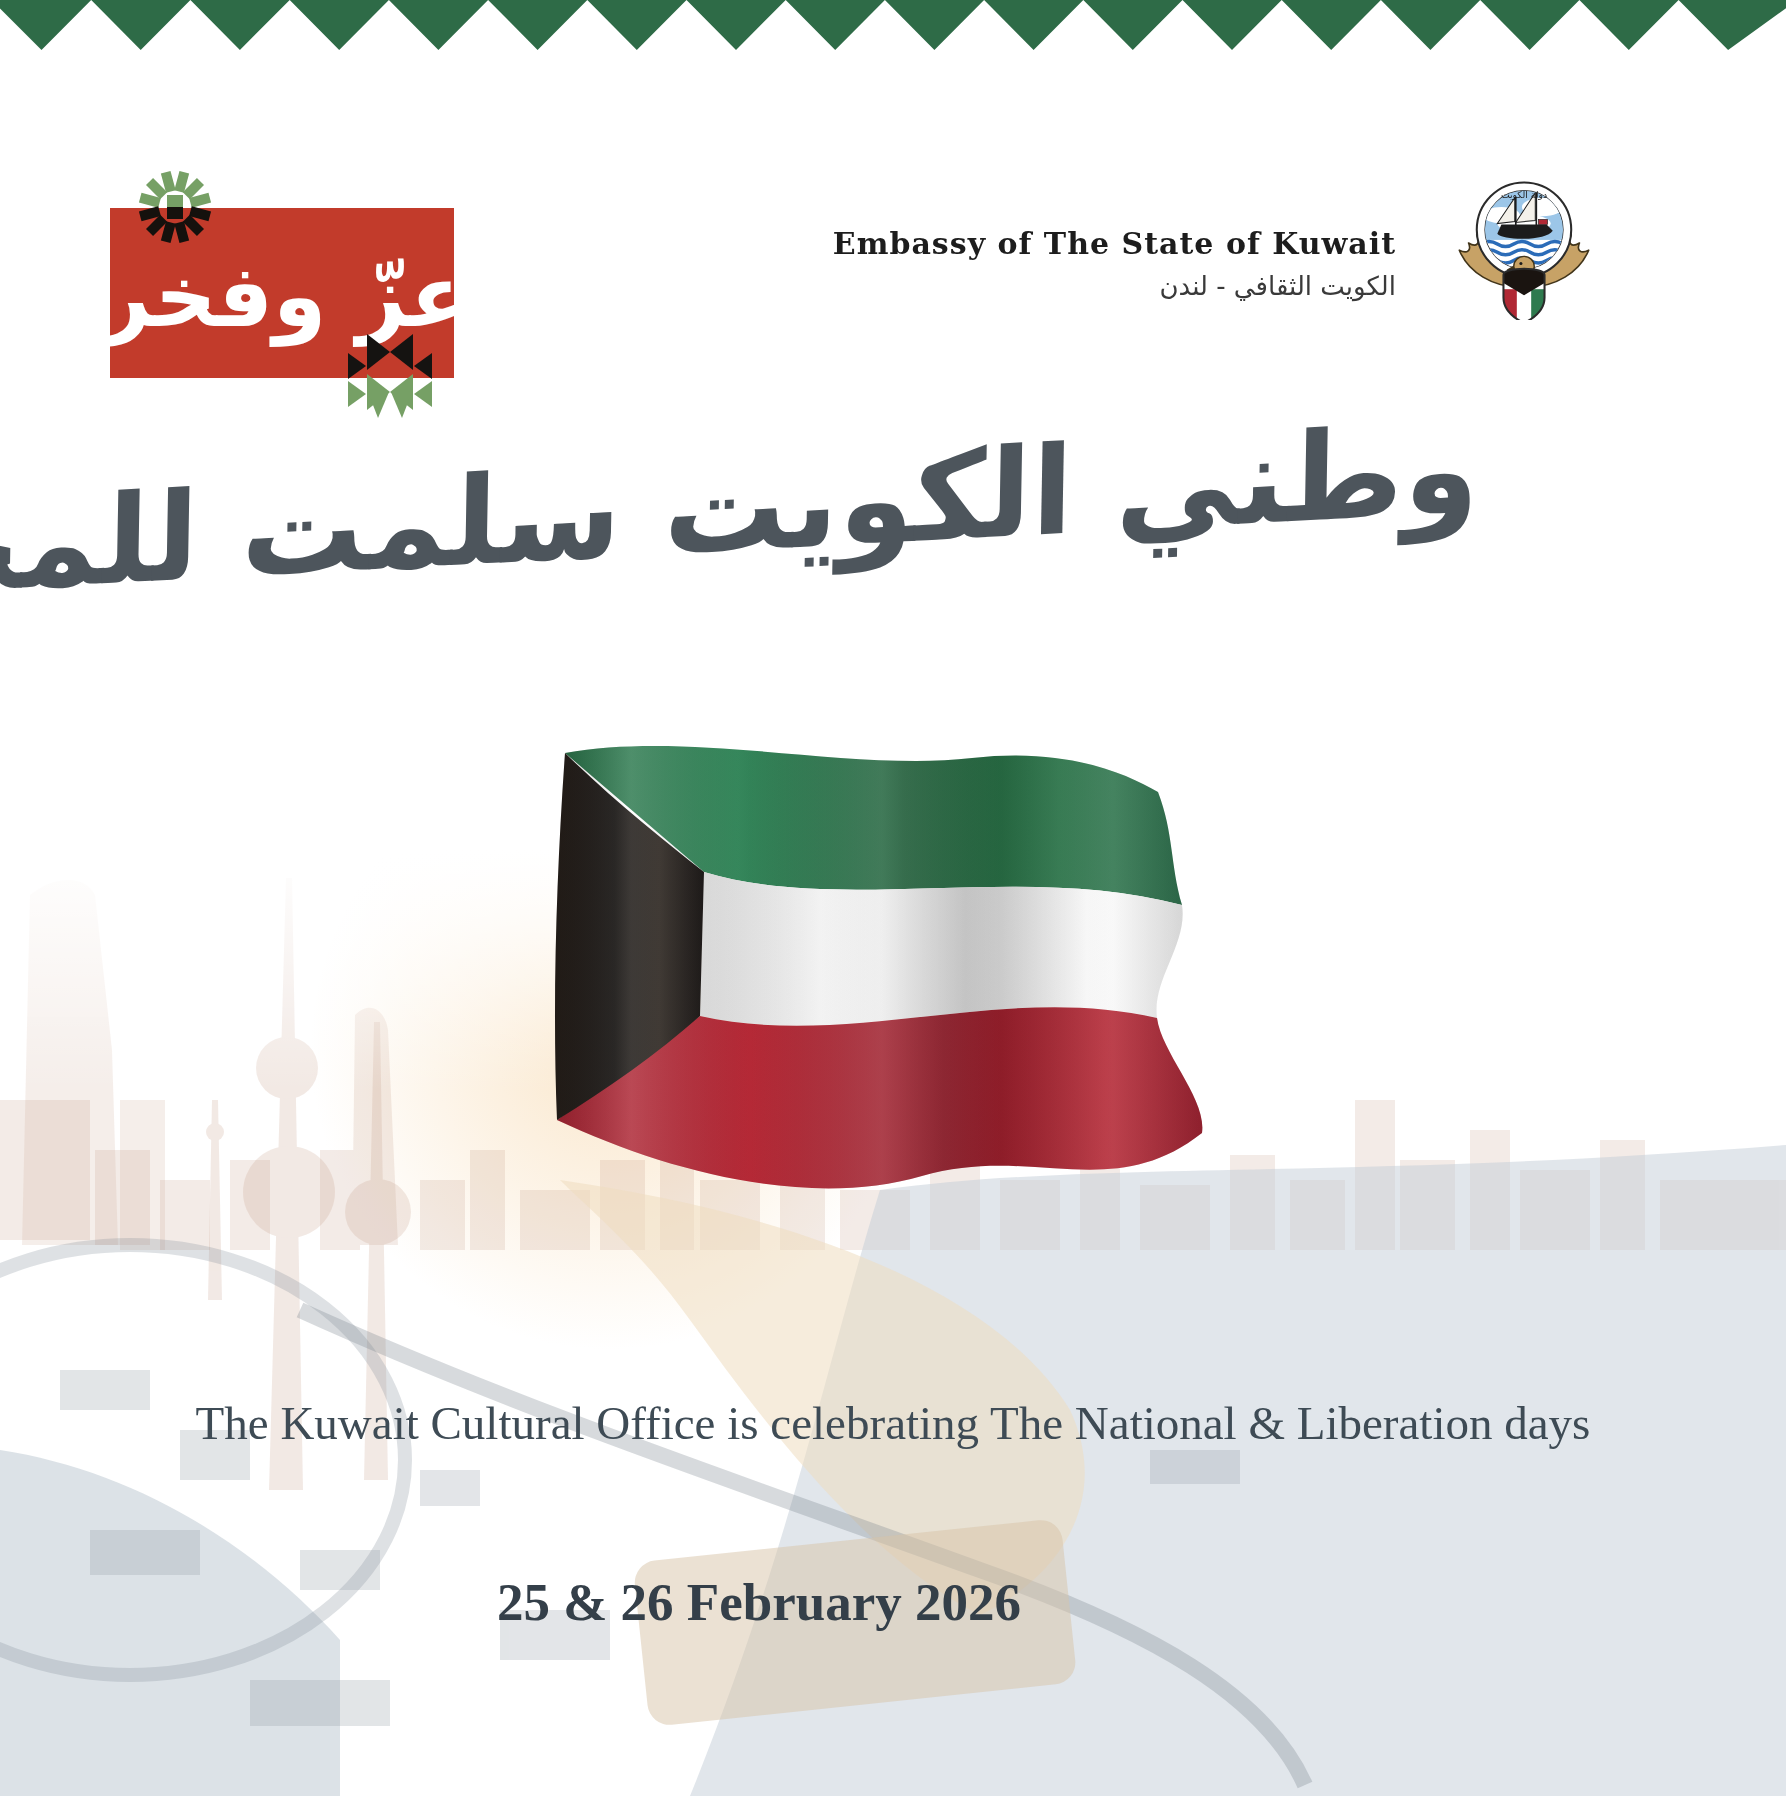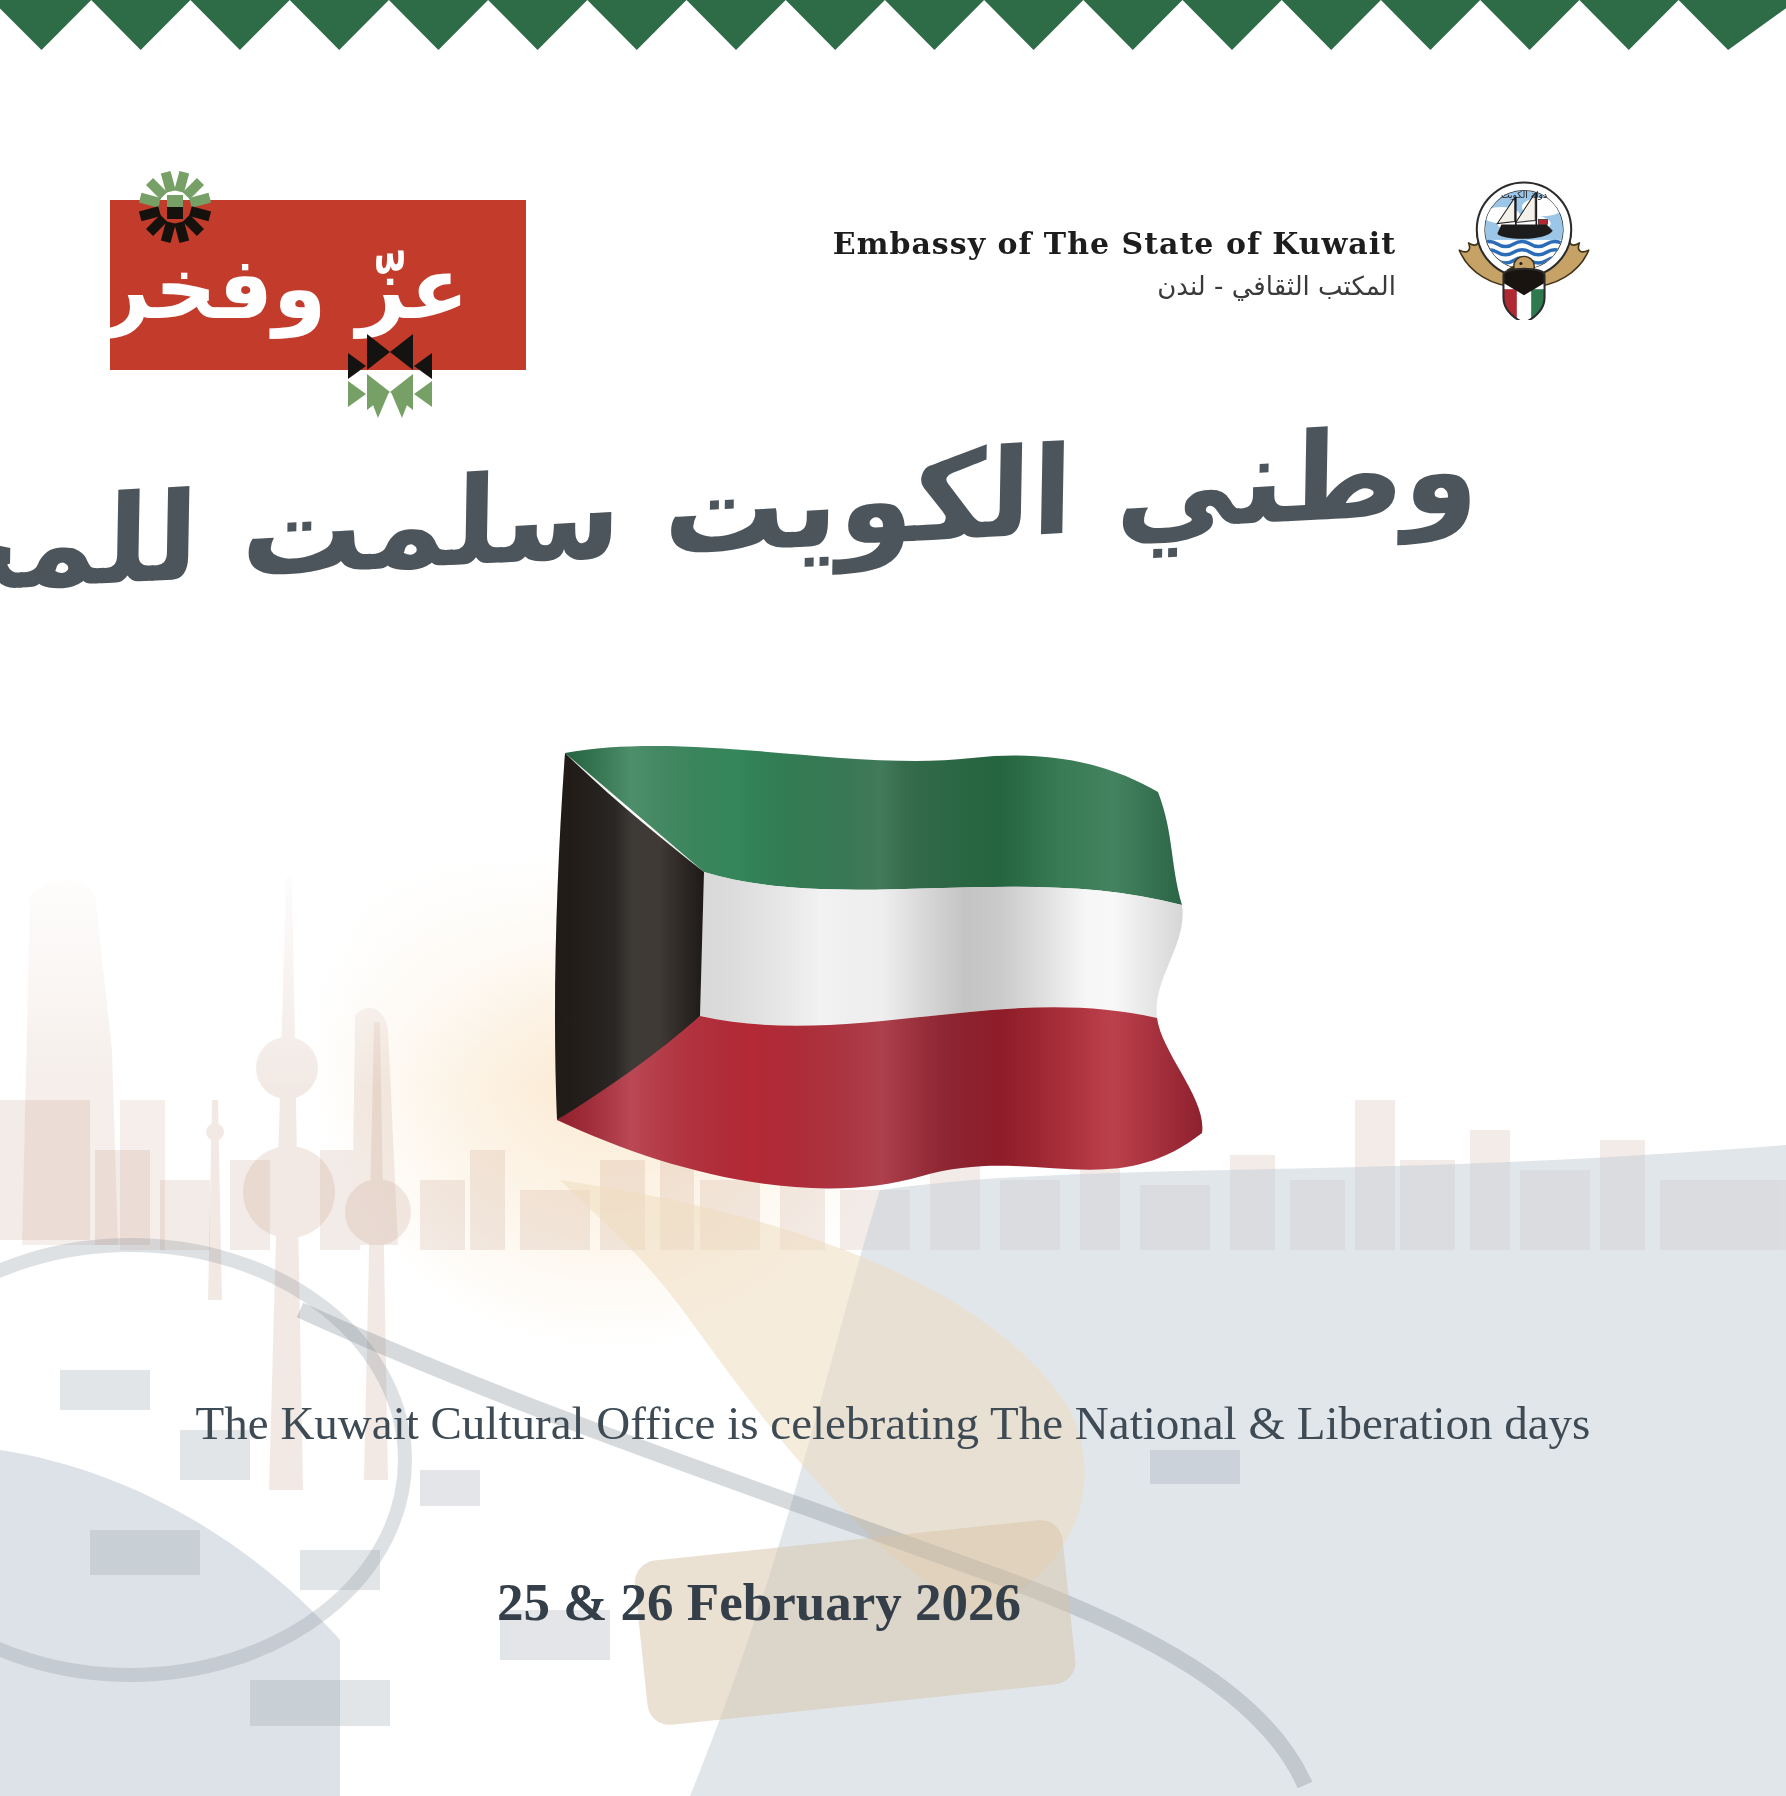--- a/index.html
+++ b/index.html
@@ -6,21 +6,21 @@
   .poster{
     position:relative;width:1786px;height:1796px;overflow:hidden;
     background:#ffffff;font-family:"Liberation Serif",serif;
   }
   .abs{position:absolute;}
   
   .zigzag{left:0;top:0;width:1786px;height:52px;z-index:3;}
   
   .bg-art{left:0;top:850px;width:1786px;height:946px;z-index:0;}
   
-  .badge-box{left:110px;top:200px;width:416px;height:170px;background:#c23b2b;z-index:2;}
+  .badge-box{left:110px;top:208px;width:344px;height:170px;background:#c23b2b;z-index:2;}
   .badge-text{
     position:absolute;left:20px;top:18px;width:310px;height:140px;
     display:flex;align-items:center;justify-content:center;
     color:#ffffff;font-family:"DejaVu Sans",sans-serif;font-weight:bold;
     font-size:86px;line-height:1;direction:rtl;white-space:nowrap;
   }
   .starburst{left:130px;top:162px;width:90px;height:90px;z-index:4;}
   .sadu{left:340px;top:332px;width:100px;height:88px;z-index:4;}
   
   .embassy-text{right:390px;top:182px;width:620px;text-align:right;z-index:2;color:#1d1d1d;margin-top:44px;}
@@ -175,21 +175,21 @@
       <polygon points="92,49 74,62 92,75"></polygon>
       <polygon points="27,42 50,60 27,78"></polygon>
       <polygon points="73,42 50,60 73,78"></polygon>
       <polygon points="28,60 49,60 38,86"></polygon>
       <polygon points="51,60 72,60 62,86"></polygon>
     </g>
   </svg>
 
   <div class="abs embassy-text">
     <div class="embassy-en">Embassy of The State of Kuwait</div>
-    <div class="embassy-ar embassy-ar2">المكتب الثقافي - لندن</div>
+    <div class="embassy-ar embassy-ar2">الكويت الثقافي - لندن</div>
   </div>
 
   <svg class="abs emblem" viewBox="0 0 140 150">
     <defs>
       <clipPath id="discClip">
           <circle cx="70" cy="62" r="38"></circle>
         </clipPath>
       <clipPath id="shieldClip">
         <path d="M-20,-6 C-20,-9 -12,-12 0,-12 C12,-12 20,-9 20,-6 L20,16 C20,28 10,36 0,41 C-10,36 -20,28 -20,16 Z"></path>
       </clipPath>

